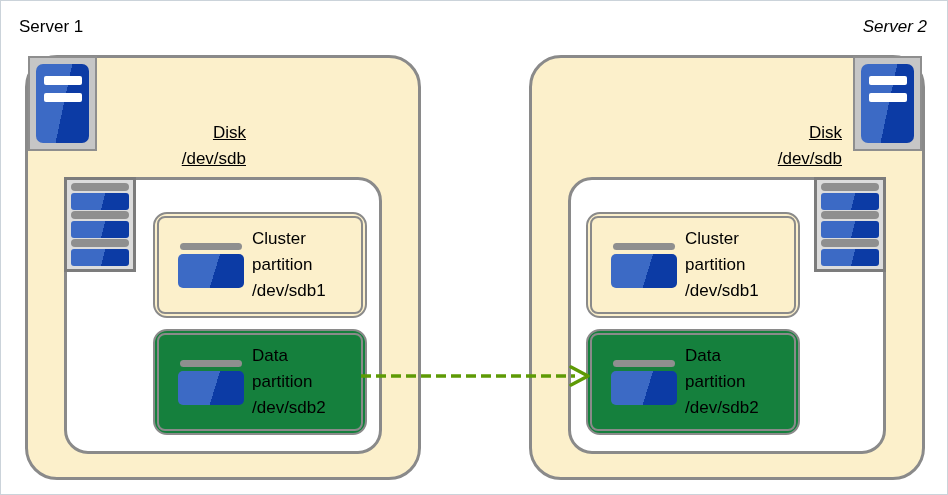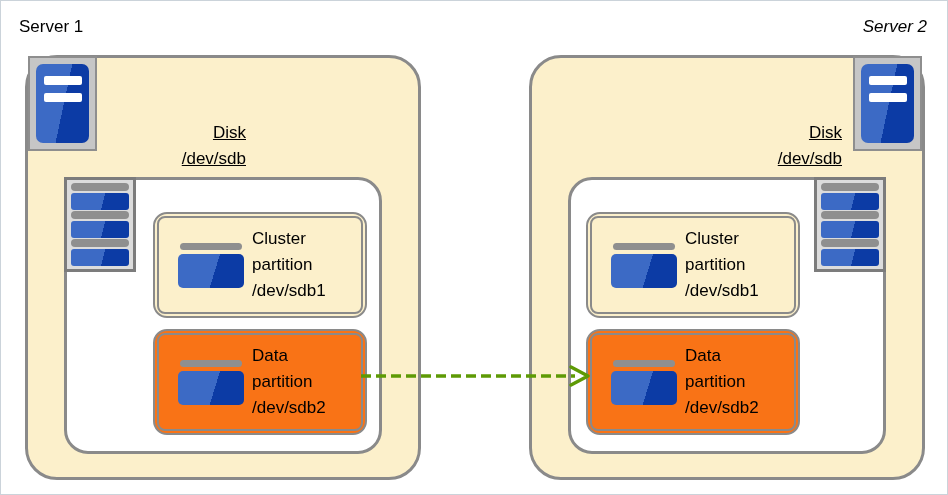--- a/index.html
+++ b/index.html
@@ -64,21 +64,21 @@
 
   
   .partition {
     position:absolute; width:214px; height:106px;
     border:2px solid #8a8a8a; border-radius:14px; padding:2px;
     box-sizing:border-box;
   }
   .left  .partition { left:86px; }
   .right .partition { left:15px; }
   .partition.cluster { top:32px;  background:#fcf0cb; }
-  .partition.data    { top:149px; background:#f97316; }
+  .partition.data    { top:149px; background:#15803d; }
   .partition-inner {
     width:100%; height:100%; border:2px solid #8a8a8a; border-radius:8px;
     box-sizing:border-box; background:inherit;
     display:flex; align-items:center; padding-left:19px; gap:8px;
   }
   .part-icon { flex:0 0 66px; width:66px; }
   .part-icon .bar  { width:62px; height:7px; background:#8f8f8f; border-radius:4px; margin:0 0 4px 2px; }
   .part-icon .rect { width:66px; height:34px; border-radius:5px;
     background:linear-gradient(107deg, #3c6ac5 55%, #0c3ba5 55%); }
   .part-text { font-size:17px; line-height:26px; width:94px; }

